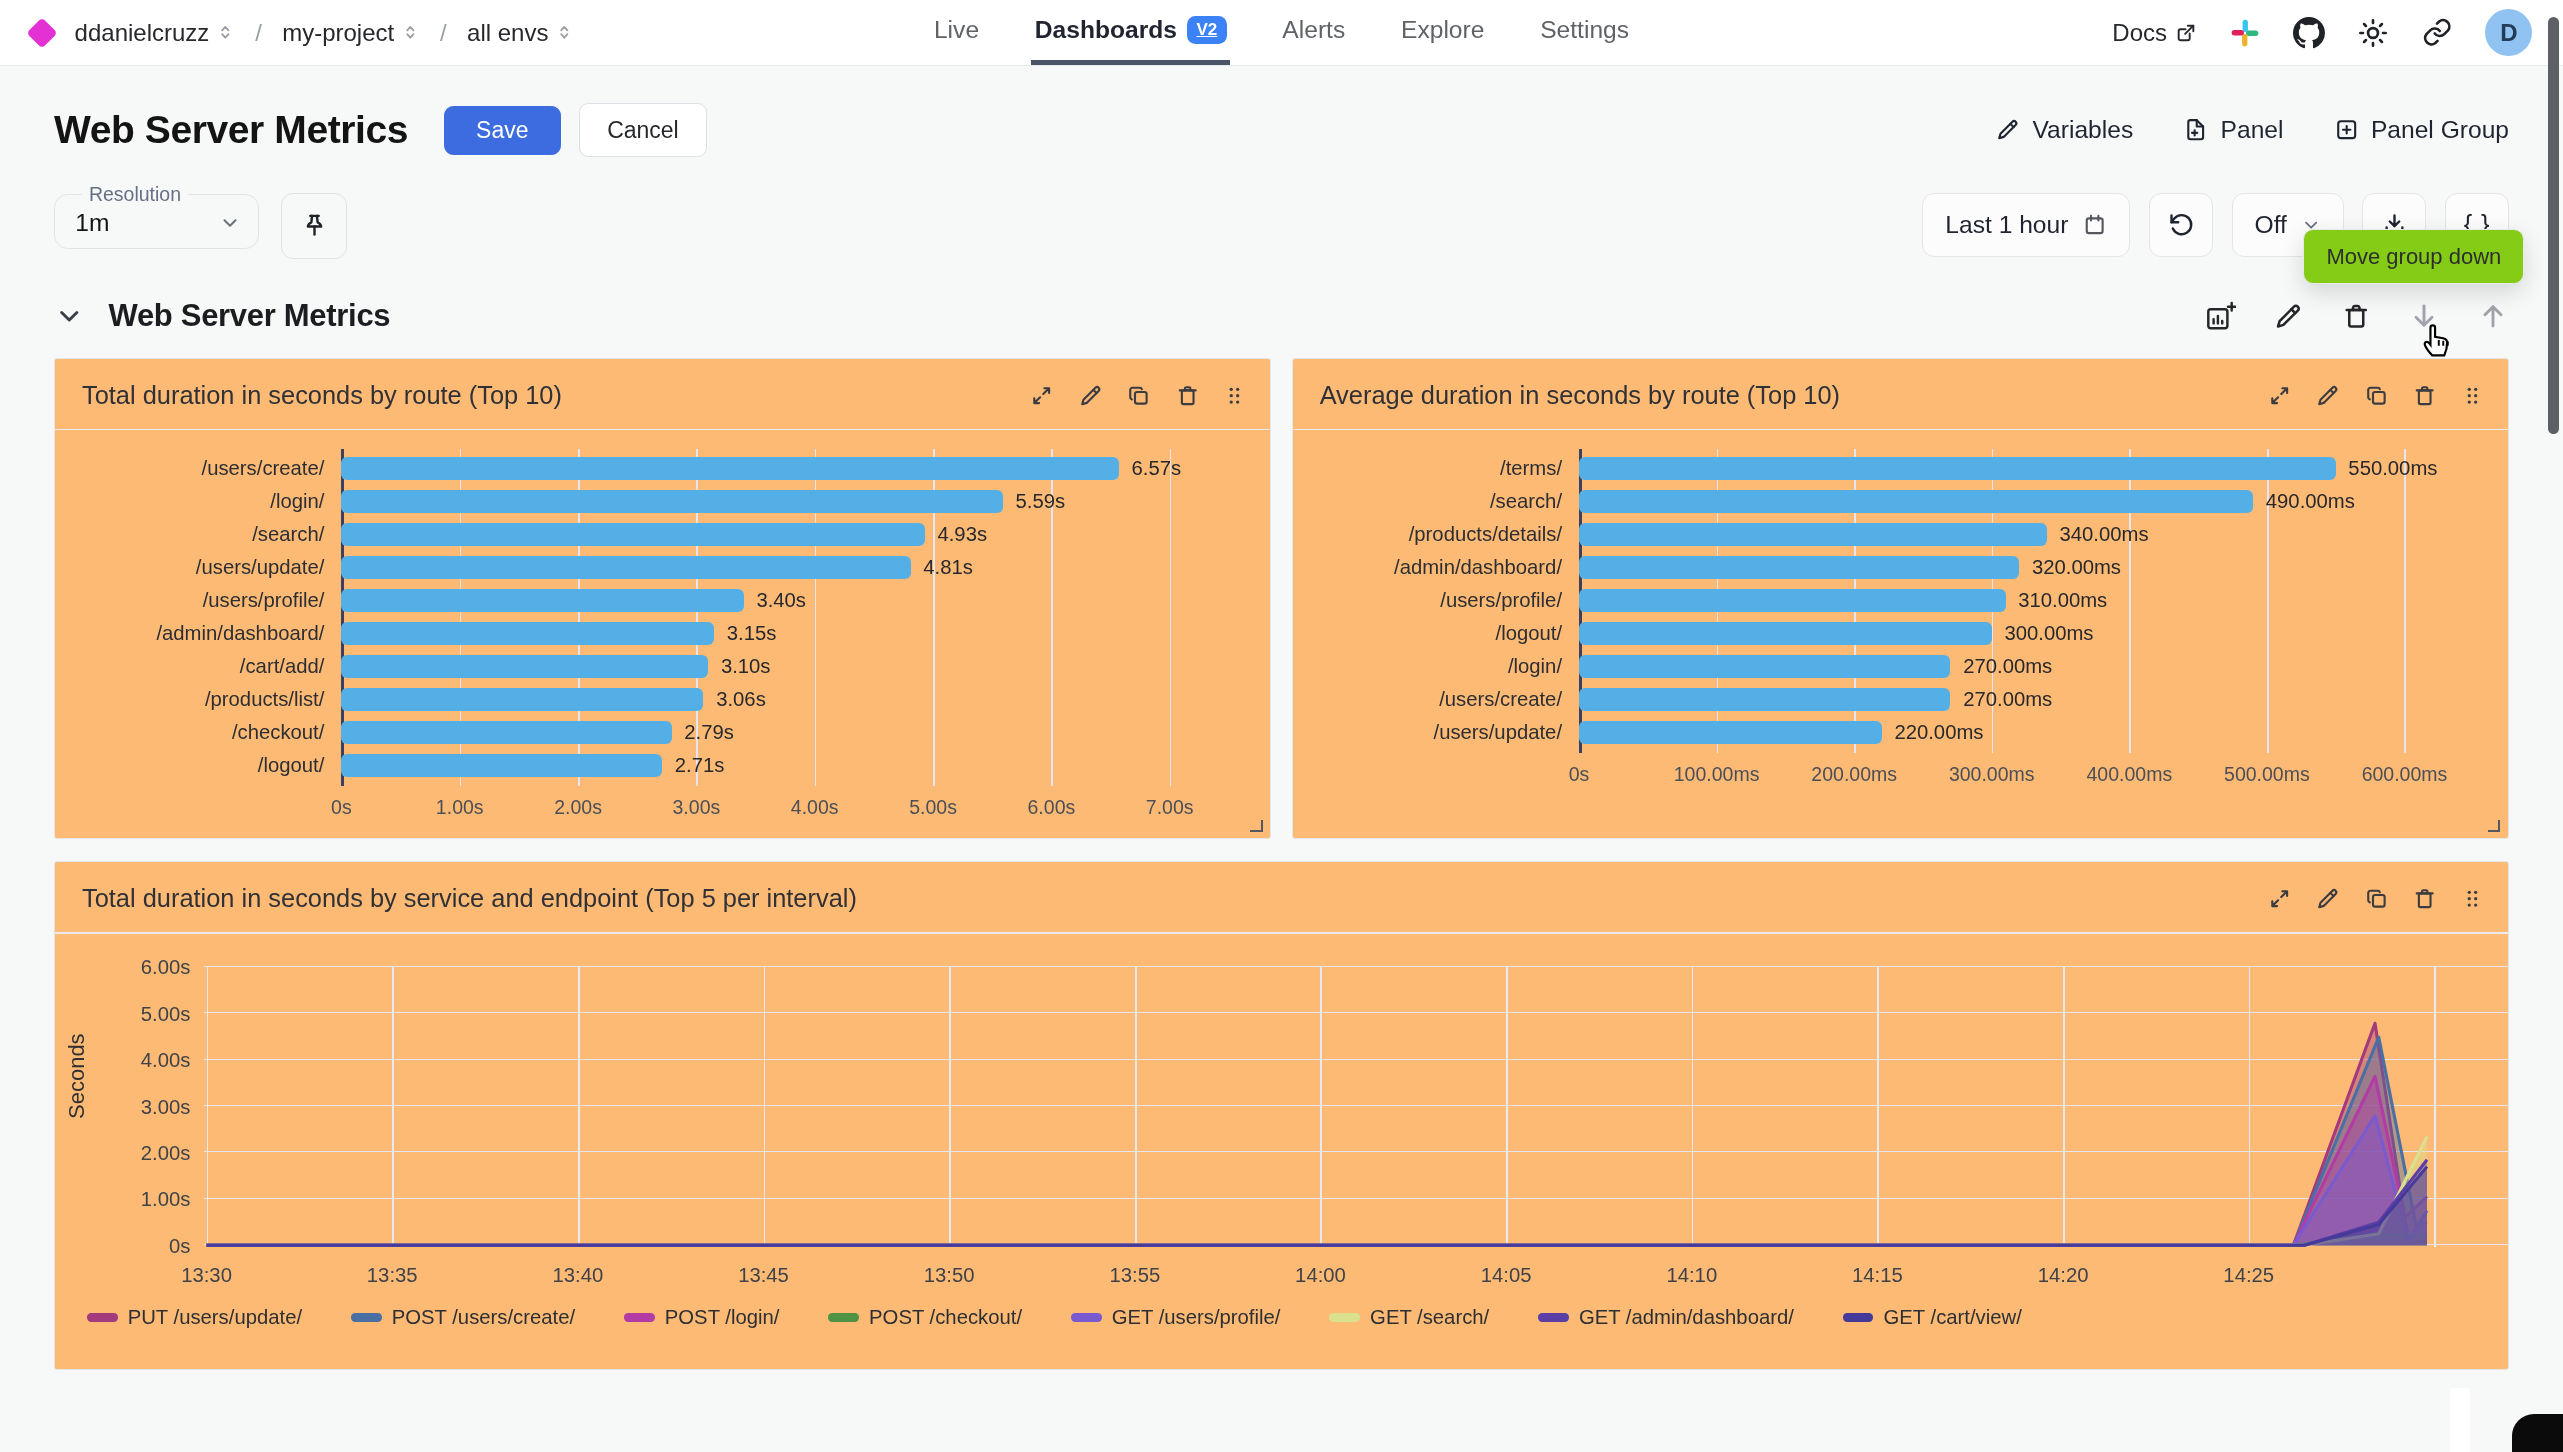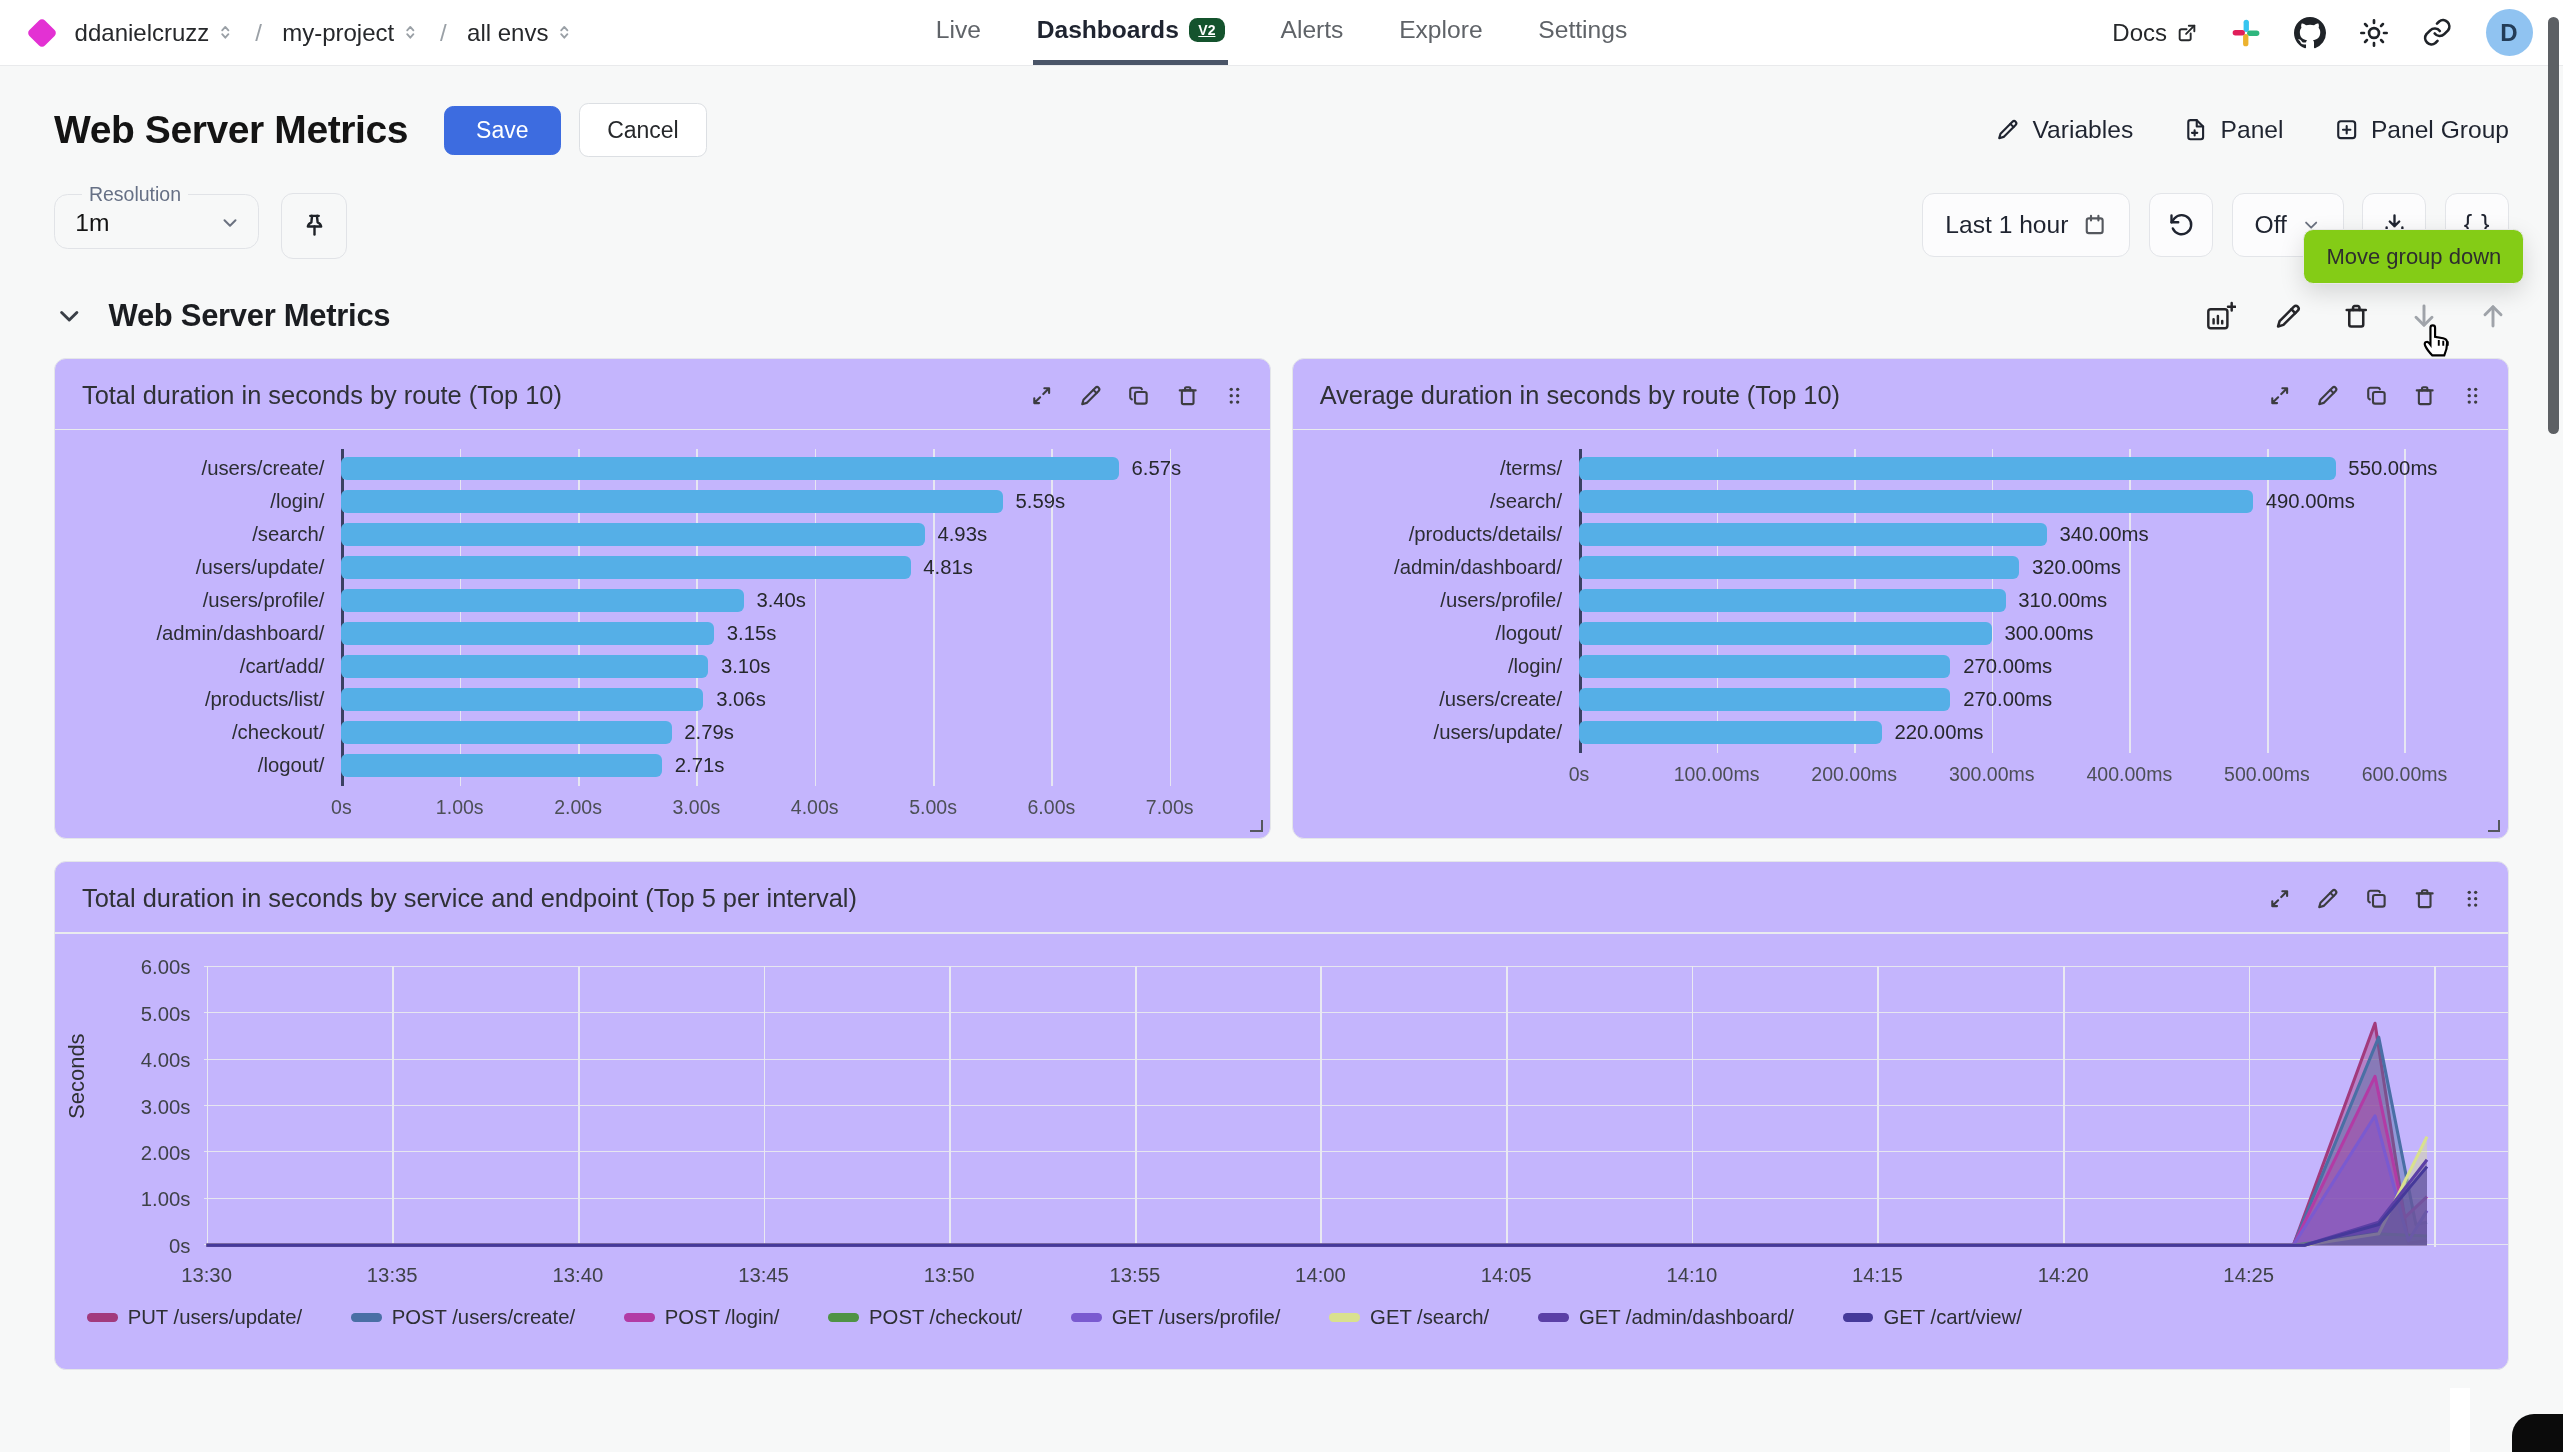--- a/index.html
+++ b/index.html
@@ -12,21 +12,21 @@
   .nav-left { display:flex; align-items:center; gap:15.3px; width:644px; }
   .diamond { width:22px; height:22px; background:#e331d3; border-radius:4.2px;
              transform:rotate(45deg); margin-right:6.8px; }
   .crumb { display:flex; align-items:center; gap:6.8px; font-size:24px; color:#26282b; cursor:pointer; }
   .crumb svg { color:#9aa0a6; }
   .crumb-sep { color:#9aa0a6; font-size:24px; padding:0 5.1px; }
   .nav-tabs { display:flex; align-items:stretch; gap:49px; margin:0 auto; }
   .nav-tab { display:flex; align-items:center; gap:10.2px; font-size:24.6px; color:#5f6368;
              cursor:pointer; border-bottom:5.1px solid transparent; padding:0 3.4px; }
   .nav-tab.active { color:#1f2430; font-weight:700; border-bottom-color:#4a5568; }
-  .badge-v2 { background:#14532d; color:#fff; font-size:14px; font-weight:700;
+  .badge-v2 { background:#3b82f6; color:#fff; font-size:17px; font-weight:700;
               padding:4.2px 9.3px; border-radius:8.5px;text-decoration:underline; }
   .nav-right { display:flex; align-items:center; gap:32px; width:644px; justify-content:flex-end; }
   .docs-link { display:flex; align-items:center; gap:8.5px; font-size:24px; color:#26282b; cursor:pointer; }
   .nav-icon { width:32px; height:32px; display:flex; align-items:center; justify-content:center;
               color:#1f2328; cursor:pointer; }
   .avatar { width:47px; height:47px; border-radius:50%; background:#90c3f1; color:#233c57;
             display:flex; align-items:center; justify-content:center; font-size:24px; font-weight:600; cursor:pointer; }
 
   
   .content { padding:0 54px; }
@@ -64,21 +64,21 @@
 
   .section-row { display:flex; align-items:center; margin-top:39px; }
   .sec-chev { color:#3a3f47; cursor:pointer; display:flex; }
   .section-title { font-size:31px; font-weight:700; color:#1b1d21; margin-left:24px; letter-spacing:-0.3px; }
   .section-icons { margin-left:auto; display:flex; align-items:center; gap:37px; }
   .sec-icon { color:#26262a; cursor:pointer; display:flex; position:relative; }
   .sec-icon.dim { color:#a0a4aa; }
 
   
   .panel-grid { display:grid; grid-template-columns:1fr 1fr; gap:20.3px; margin-top:24px; }
-  .panel { background:#c4b5fd; border:1.7px solid #e4e6e9; border-radius:12px; position:relative; }
+  .panel { background:#fdba74; border:1.7px solid #e4e6e9; border-radius:3px; position:relative; }
   .panel-head { display:flex; align-items:center; padding:22px 25.4px 18.6px 27px; }
   .panel-title { font-size:25.4px; color:#2f3136; font-weight:500; }
   .panel-icons { margin-left:auto; display:flex; align-items:center; gap:23px; color:#3c3c40; }
   .panel-icons > div { cursor:pointer; display:flex; }
   .panel-divider { height:1.7px; background:#e9ebee; }
   .panel-body { padding:22px 32px 17px 25.4px; }
 
   
   .chart-h { position:relative; }
   .grid-layer { position:absolute; top:-3.4px; bottom:-3.4px; left:261px; right:0; z-index:0; }

